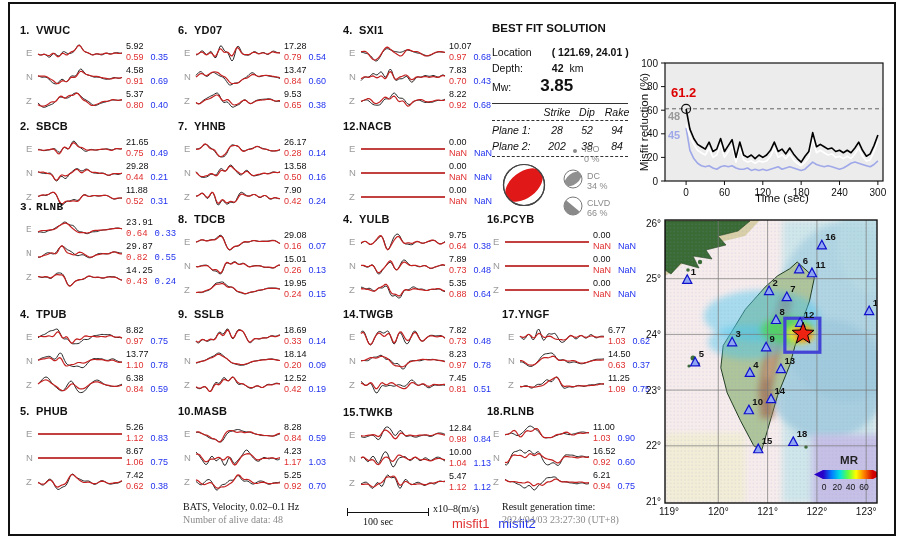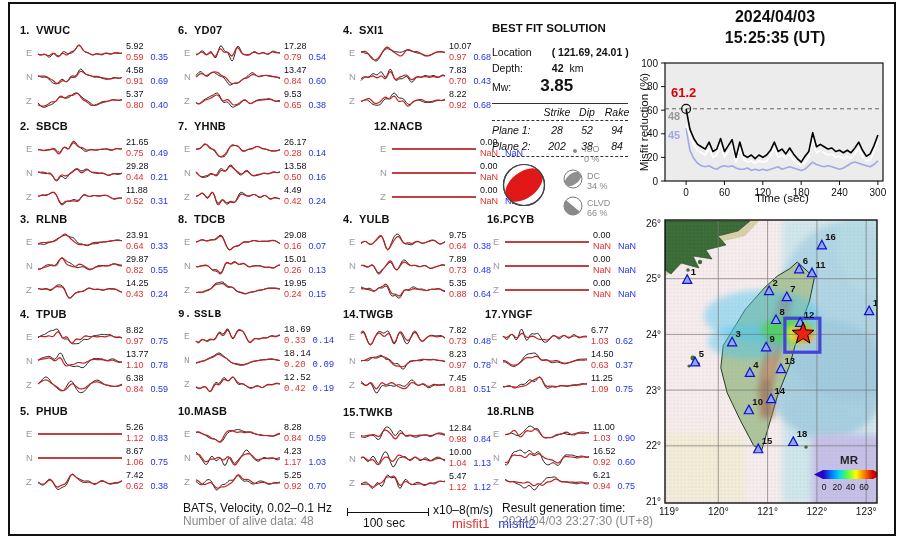--- a/index.html
+++ b/index.html
@@ -26,21 +26,21 @@
   .tdash{position:absolute;left:4px;width:136px;border-top:1px dashed #333;}
   .trow{position:absolute;left:4px;width:140px;display:flex;font-style:italic;}
   .trow .c0{width:50px;}
   .trow .c1,.trow .c2,.trow .c3{width:30px;text-align:center;}
   .legtxt{position:absolute;font-size:9px;color:#8a8a8a;line-height:10px;}
   
   #hdr{position:absolute;left:660px;top:8px;width:230px;text-align:center;font-weight:bold;}
   #hdr .d1{font-size:16px;}
   #hdr .d2{font-size:16px;margin-top:3px;}
   
-  .f10{position:absolute;font-size:12px;}
+  .f10{position:absolute;font-size:10px;font-family:Liberation Serif, serif;}
   .gray{color:#8a8a8a;}
   #scalebar{position:absolute;left:347px;top:508px;width:80px;height:8px;
             border-left:1px solid #111;border-right:1px solid #111;}
   #scalebar::after{content:"";position:absolute;left:0;right:0;top:4px;border-top:1.2px solid #111;}
   #mflegend{position:absolute;left:452px;top:516px;font-size:13px;}
   #mflegend .m2{margin-left:5px;}
   svg text{font-family:"Liberation Sans","DejaVu Sans",sans-serif;}
 </style>
 </head>
 <body>
@@ -96,21 +96,21 @@
         </div>
         <div class="chrow" style="top: 65px;">
           <span class="comp">Z</span>
           <svg width="88" height="24" class="wsvg">
             <polyline points="2.0,11.4 3.3,11.0 4.7,10.5 6.0,10.3 7.3,10.3 8.7,10.4 10.0,10.4 11.3,10.1 12.7,9.4 14.0,8.6 15.3,7.8 16.7,7.3 18.0,7.5 19.3,8.6 20.7,10.8 22.0,13.8 23.3,16.9 24.7,19.2 26.0,20.0 27.3,19.4 28.7,18.1 30.0,16.9 31.3,16.3 32.7,16.1 34.0,15.9 35.3,15.4 36.7,14.8 38.0,14.5 39.3,14.8 40.7,15.3 42.0,15.4 43.3,14.6 44.7,13.0 46.0,11.2 47.3,9.9 48.7,9.6 50.0,10.0 51.3,10.8 52.7,11.3 54.0,11.4 55.3,11.1 56.7,10.8 58.0,10.6 59.3,10.7 60.7,10.9 62.0,11.0 63.3,11.0 64.7,10.9 66.0,10.6 67.3,10.4 68.7,10.3 70.0,10.4 71.3,10.7 72.7,11.3 74.0,12.2 75.3,13.0 76.7,13.7 78.0,14.1 79.3,14.0 80.7,13.7 82.0,13.3 83.3,13.1 84.7,13.1 86.0,13.0 " fill="none" stroke="#111111" stroke-width="0.9"></polyline>
             <polyline points="2.0,11.4 3.3,11.0 4.7,10.4 6.0,10.1 7.3,9.9 8.7,10.0 10.0,9.9 11.3,9.7 12.7,9.2 14.0,8.5 15.3,7.7 16.7,7.3 18.0,7.4 19.3,8.4 20.7,10.5 22.0,13.4 23.3,16.2 24.7,18.2 26.0,18.8 27.3,18.2 28.7,17.1 30.0,16.2 31.3,16.0 32.7,16.2 34.0,16.3 35.3,16.2 36.7,15.9 38.0,15.8 39.3,16.1 40.7,16.4 42.0,16.1 43.3,15.0 44.7,13.2 46.0,11.4 47.3,10.2 48.7,9.9 50.0,10.4 51.3,11.0 52.7,11.5 54.0,11.4 55.3,11.1 56.7,10.7 58.0,10.5 59.3,10.5 60.7,10.6 62.0,10.8 63.3,10.8 64.7,10.7 66.0,10.6 67.3,10.4 68.7,10.3 70.0,10.3 71.3,10.7 72.7,11.3 74.0,12.1 75.3,12.9 76.7,13.5 78.0,13.8 79.3,13.7 80.7,13.4 82.0,13.1 83.3,13.0 84.7,13.0 86.0,13.1 " fill="none" stroke="#c42020" stroke-width="1.2"></polyline>
           </svg>
           <div class="nums"><span class="amp">11.88</span><span class="m1">0.52</span><span class="m2">0.31</span></div>
         </div>
       </div>
-      <div class="sta" style="left: 18px; top: 213px;">
+      <div class="sta" style="left: 18px; top: 201px; font-family: Liberation Mono, monospace;">
         <div class="sta-h"><span class="num">3.</span><span>RLNB</span></div>
         <div class="chrow" style="top: 17px;">
           <span class="comp">E</span>
           <svg width="88" height="24" class="wsvg">
             <polyline points="2.0,14.2 3.3,14.0 4.7,14.0 6.0,14.2 7.3,14.4 8.7,14.3 10.0,13.9 11.3,13.2 12.7,12.7 14.0,12.3 15.3,11.9 16.7,11.5 18.0,10.8 19.3,9.9 20.7,9.1 22.0,8.4 23.3,7.7 24.7,6.8 26.0,5.7 27.3,4.5 28.7,4.0 30.0,4.3 31.3,5.3 32.7,6.4 34.0,7.0 35.3,7.2 36.7,7.4 38.0,8.2 39.3,9.7 40.7,11.5 42.0,12.9 43.3,13.6 44.7,13.8 46.0,14.0 47.3,14.4 48.7,15.0 50.0,15.5 51.3,15.7 52.7,15.3 54.0,14.7 55.3,14.2 56.7,13.8 58.0,13.8 59.3,13.7 60.7,13.6 62.0,13.2 63.3,12.8 64.7,12.4 66.0,12.2 67.3,12.0 68.7,11.9 70.0,11.7 71.3,11.4 72.7,11.2 74.0,11.0 75.3,10.9 76.7,10.7 78.0,10.5 79.3,10.2 80.7,10.0 82.0,10.0 83.3,10.2 84.7,10.5 86.0,10.7 " fill="none" stroke="#111111" stroke-width="0.9"></polyline>
             <polyline points="2.0,13.7 3.3,13.2 4.7,12.8 6.0,12.6 7.3,12.5 8.7,12.5 10.0,12.5 11.3,12.3 12.7,12.1 14.0,11.9 15.3,11.8 16.7,11.7 18.0,11.4 19.3,10.8 20.7,9.9 22.0,8.8 23.3,7.8 24.7,6.9 26.0,6.2 27.3,5.6 28.7,5.1 30.0,5.1 31.3,5.7 32.7,6.7 34.0,8.0 35.3,9.3 36.7,10.5 38.0,11.5 39.3,12.6 40.7,13.6 42.0,14.3 43.3,14.7 44.7,14.7 46.0,14.6 47.3,14.6 48.7,14.7 50.0,14.9 51.3,15.0 52.7,14.7 54.0,14.2 55.3,13.5 56.7,12.9 58.0,12.5 59.3,12.4 60.7,12.3 62.0,12.3 63.3,12.2 64.7,12.1 66.0,12.0 67.3,11.9 68.7,11.9 70.0,11.8 71.3,11.7 72.7,11.5 74.0,11.2 75.3,10.9 76.7,10.7 78.0,10.6 79.3,10.4 80.7,10.3 82.0,10.3 83.3,10.3 84.7,10.5 86.0,10.8 " fill="none" stroke="#c42020" stroke-width="1.2"></polyline>
           </svg>
           <div class="nums"><span class="amp">23.91</span><span class="m1">0.64</span><span class="m2">0.33</span></div>
         </div>
         <div class="chrow" style="top: 41px;">
@@ -228,21 +228,21 @@
             <polyline points="2.0,11.3 3.3,12.5 4.7,13.9 6.0,15.0 7.3,15.5 8.7,15.5 10.0,15.3 11.3,15.0 12.7,14.7 14.0,14.2 15.3,13.3 16.7,12.6 18.0,12.5 19.3,13.2 20.7,14.3 22.0,14.9 23.3,14.2 24.7,12.4 26.0,10.4 27.3,9.3 28.7,9.4 30.0,10.1 31.3,10.1 32.7,9.0 34.0,7.1 35.3,5.6 36.7,5.2 38.0,5.9 39.3,7.2 40.7,8.5 42.0,9.5 43.3,10.5 44.7,11.5 46.0,12.5 47.3,13.0 48.7,12.7 50.0,11.7 51.3,10.7 52.7,10.3 54.0,10.8 55.3,12.0 56.7,13.3 58.0,14.2 59.3,14.5 60.7,14.4 62.0,14.0 63.3,13.7 64.7,13.4 66.0,13.1 67.3,12.7 68.7,12.3 70.0,12.1 71.3,12.3 72.7,12.6 74.0,12.8 75.3,12.7 76.7,12.3 78.0,11.8 79.3,11.4 80.7,11.3 82.0,11.5 83.3,11.6 84.7,11.4 86.0,10.9 " fill="none" stroke="#c42020" stroke-width="1.2"></polyline>
           </svg>
           <div class="nums"><span class="amp">13.58</span><span class="m1">0.50</span><span class="m2">0.16</span></div>
         </div>
         <div class="chrow" style="top: 65px;">
           <span class="comp">Z</span>
           <svg width="88" height="24" class="wsvg">
             <polyline points="2.0,11.1 3.3,10.9 4.7,10.2 6.0,9.2 7.3,8.4 8.7,8.3 10.0,9.4 11.3,11.4 12.7,13.1 14.0,13.3 15.3,11.7 16.7,9.1 18.0,7.3 19.3,8.0 20.7,11.5 22.0,16.1 23.3,19.4 24.7,20.0 26.0,18.2 27.3,16.0 28.7,15.1 30.0,16.2 31.3,18.0 32.7,19.1 34.0,18.9 35.3,17.9 36.7,17.2 38.0,17.3 39.3,17.7 40.7,17.4 42.0,15.6 43.3,12.8 44.7,10.0 46.0,8.0 47.3,7.3 48.7,7.7 50.0,8.6 51.3,9.6 52.7,10.5 54.0,11.0 55.3,11.0 56.7,10.6 58.0,10.0 59.3,9.5 60.7,9.5 62.0,10.1 63.3,11.2 64.7,12.2 66.0,12.6 67.3,12.2 68.7,11.3 70.0,10.5 71.3,10.5 72.7,11.3 74.0,12.7 75.3,13.8 76.7,14.2 78.0,13.9 79.3,13.2 80.7,12.8 82.0,12.9 83.3,13.3 84.7,13.7 86.0,13.8 " fill="none" stroke="#111111" stroke-width="0.9"></polyline>
             <polyline points="2.0,11.3 3.3,10.9 4.7,10.2 6.0,9.2 7.3,8.4 8.7,8.4 10.0,9.4 11.3,10.9 12.7,12.2 14.0,12.3 15.3,10.8 16.7,8.6 18.0,7.3 19.3,8.0 20.7,11.0 22.0,14.9 23.3,17.8 24.7,18.3 26.0,17.0 27.3,15.2 28.7,14.6 30.0,15.5 31.3,17.0 32.7,17.9 34.0,17.7 35.3,16.9 36.7,16.3 38.0,16.5 39.3,17.1 40.7,17.2 42.0,16.1 43.3,14.1 44.7,11.8 46.0,10.0 47.3,9.2 48.7,9.2 50.0,9.7 51.3,10.4 52.7,11.0 54.0,11.2 55.3,11.1 56.7,10.6 58.0,10.0 59.3,9.5 60.7,9.5 62.0,10.1 63.3,11.1 64.7,11.9 66.0,12.2 67.3,11.8 68.7,11.1 70.0,10.5 71.3,10.5 72.7,11.3 74.0,12.4 75.3,13.4 76.7,13.7 78.0,13.5 79.3,13.0 80.7,12.7 82.0,12.7 83.3,13.1 84.7,13.4 86.0,13.5 " fill="none" stroke="#c42020" stroke-width="1.2"></polyline>
           </svg>
-          <div class="nums"><span class="amp">4.49</span><span class="m1">0.42</span><span class="m2">0.24</span></div>
+          <div class="nums"><span class="amp">7.90</span><span class="m1">0.42</span><span class="m2">0.24</span></div>
         </div>
       </div>
       <div class="sta" style="left: 176px; top: 213px;">
         <div class="sta-h"><span class="num">8.</span><span>TDCB</span></div>
         <div class="chrow" style="top: 17px;">
           <span class="comp">E</span>
           <svg width="88" height="24" class="wsvg">
             <polyline points="2.0,12.1 3.3,11.7 4.7,11.1 6.0,10.4 7.3,9.9 8.7,9.9 10.0,10.2 11.3,10.6 12.7,10.8 14.0,10.6 15.3,10.2 16.7,9.8 18.0,9.7 19.3,9.6 20.7,9.3 22.0,8.6 23.3,7.4 24.7,6.0 26.0,5.2 27.3,5.4 28.7,6.9 30.0,9.7 31.3,13.2 32.7,16.5 34.0,18.9 35.3,20.0 36.7,19.7 38.0,18.6 39.3,17.4 40.7,16.6 42.0,16.3 43.3,16.2 44.7,15.8 46.0,15.0 47.3,13.9 48.7,12.8 50.0,12.2 51.3,12.0 52.7,12.1 54.0,12.1 55.3,11.9 56.7,11.4 58.0,10.9 59.3,10.5 60.7,10.5 62.0,10.8 63.3,11.1 64.7,11.4 66.0,11.4 67.3,11.3 68.7,11.2 70.0,11.2 71.3,11.2 72.7,11.2 74.0,11.1 75.3,10.9 76.7,10.5 78.0,10.3 79.3,10.3 80.7,10.5 82.0,11.1 83.3,11.9 84.7,12.8 86.0,13.6 " fill="none" stroke="#111111" stroke-width="0.9"></polyline>
             <polyline points="2.0,11.9 3.3,11.6 4.7,11.0 6.0,10.3 7.3,9.9 8.7,9.9 10.0,10.2 11.3,10.7 12.7,10.9 14.0,10.8 15.3,10.4 16.7,10.1 18.0,9.9 19.3,9.9 20.7,9.8 22.0,9.2 23.3,8.2 24.7,7.0 26.0,6.2 27.3,6.3 28.7,7.7 30.0,10.2 31.3,13.4 32.7,16.5 34.0,18.7 35.3,19.7 36.7,19.4 38.0,18.3 39.3,17.2 40.7,16.4 42.0,16.1 43.3,15.9 44.7,15.4 46.0,14.6 47.3,13.4 48.7,12.4 50.0,11.8 51.3,11.7 52.7,11.9 54.0,11.9 55.3,11.7 56.7,11.3 58.0,10.8 59.3,10.5 60.7,10.6 62.0,10.8 63.3,11.2 64.7,11.4 66.0,11.5 67.3,11.4 68.7,11.3 70.0,11.3 71.3,11.3 72.7,11.3 74.0,11.3 75.3,11.1 76.7,10.8 78.0,10.6 79.3,10.5 80.7,10.7 82.0,11.3 83.3,12.0 84.7,12.8 86.0,13.5 " fill="none" stroke="#c42020" stroke-width="1.2"></polyline>
           </svg>
@@ -258,21 +258,21 @@
         </div>
         <div class="chrow" style="top: 65px;">
           <span class="comp">Z</span>
           <svg width="88" height="24" class="wsvg">
             <polyline points="2.0,14.6 3.3,14.5 4.7,14.5 6.0,14.6 7.3,14.6 8.7,14.3 10.0,13.9 11.3,13.3 12.7,12.9 14.0,12.5 15.3,11.9 16.7,11.0 18.0,9.5 19.3,7.7 20.7,6.2 22.0,5.2 23.3,4.8 24.7,4.6 26.0,4.3 27.3,4.0 28.7,4.0 30.0,4.6 31.3,5.9 32.7,7.3 34.0,8.3 35.3,8.7 36.7,8.9 38.0,9.3 39.3,10.2 40.7,11.5 42.0,12.7 43.3,13.6 44.7,14.1 46.0,14.5 47.3,14.9 48.7,15.4 50.0,15.8 51.3,15.9 52.7,15.6 54.0,15.1 55.3,14.7 56.7,14.3 58.0,14.1 59.3,13.9 60.7,13.6 62.0,13.3 63.3,12.8 64.7,12.5 66.0,12.3 67.3,12.1 68.7,11.8 70.0,11.3 71.3,10.8 72.7,10.4 74.0,10.1 75.3,10.0 76.7,10.0 78.0,10.0 79.3,10.0 80.7,10.0 82.0,10.1 83.3,10.3 84.7,10.7 86.0,11.0 " fill="none" stroke="#111111" stroke-width="0.9"></polyline>
             <polyline points="2.0,14.5 3.3,14.3 4.7,14.2 6.0,14.2 7.3,14.2 8.7,13.9 10.0,13.4 11.3,12.7 12.7,12.2 14.0,11.8 15.3,11.4 16.7,10.8 18.0,9.8 19.3,8.5 20.7,7.3 22.0,6.5 23.3,6.2 24.7,6.1 26.0,6.0 27.3,5.7 28.7,5.6 30.0,6.1 31.3,7.2 32.7,8.4 34.0,9.2 35.3,9.3 36.7,9.0 38.0,9.0 39.3,9.7 40.7,10.9 42.0,12.2 43.3,13.2 44.7,13.7 46.0,14.0 47.3,14.3 48.7,14.9 50.0,15.4 51.3,15.6 52.7,15.5 54.0,15.0 55.3,14.5 56.7,14.1 58.0,13.9 59.3,13.7 60.7,13.4 62.0,13.0 63.3,12.5 64.7,12.2 66.0,12.0 67.3,11.8 68.7,11.7 70.0,11.4 71.3,11.0 72.7,10.7 74.0,10.5 75.3,10.4 76.7,10.4 78.0,10.4 79.3,10.4 80.7,10.4 82.0,10.5 83.3,10.7 84.7,11.0 86.0,11.2 " fill="none" stroke="#c42020" stroke-width="1.2"></polyline>
           </svg>
           <div class="nums"><span class="amp">19.95</span><span class="m1">0.24</span><span class="m2">0.15</span></div>
         </div>
       </div>
-      <div class="sta" style="left: 176px; top: 308px; font-family: Liberation Mono, monospace;">
+      <div class="sta" style="left: 176px; top: 308px;">
         <div class="sta-h"><span class="num">9.</span><span>SSLB</span></div>
         <div class="chrow" style="top: 17px;">
           <span class="comp">E</span>
           <svg width="88" height="24" class="wsvg">
             <polyline points="2.0,16.2 3.3,17.7 4.7,17.9 6.0,16.8 7.3,15.4 8.7,14.5 10.0,14.7 11.3,15.6 12.7,16.3 14.0,16.2 15.3,15.5 16.7,14.8 18.0,14.6 19.3,14.7 20.7,14.1 22.0,12.3 23.3,9.7 24.7,7.5 26.0,7.0 27.3,8.0 28.7,9.0 30.0,8.5 31.3,6.4 32.7,4.2 34.0,4.0 35.3,6.4 36.7,10.3 38.0,13.3 39.3,13.6 40.7,11.4 42.0,8.2 43.3,5.7 44.7,4.6 46.0,4.8 47.3,5.5 48.7,6.5 50.0,8.0 51.3,10.3 52.7,13.2 54.0,15.9 55.3,17.6 56.7,17.6 58.0,16.5 59.3,14.9 60.7,13.8 62.0,13.5 63.3,13.7 64.7,14.0 66.0,13.9 67.3,13.6 68.7,13.1 70.0,12.9 71.3,12.9 72.7,12.8 74.0,12.4 75.3,11.6 76.7,11.0 78.0,10.7 79.3,10.9 80.7,11.2 82.0,11.2 83.3,10.8 84.7,10.2 86.0,9.9 " fill="none" stroke="#111111" stroke-width="0.9"></polyline>
             <polyline points="2.0,15.9 3.3,17.0 4.7,16.9 6.0,15.9 7.3,14.8 8.7,14.4 10.0,14.8 11.3,15.5 12.7,15.8 14.0,15.3 15.3,14.5 16.7,14.1 18.0,14.3 19.3,14.8 20.7,14.4 22.0,12.8 23.3,10.3 24.7,8.5 26.0,8.4 27.3,9.6 28.7,10.6 30.0,10.0 31.3,7.9 32.7,5.6 34.0,5.1 35.3,7.0 36.7,10.2 38.0,12.6 39.3,13.0 40.7,11.3 42.0,8.7 43.3,6.6 44.7,5.4 46.0,5.1 47.3,5.4 48.7,6.2 50.0,7.9 51.3,10.4 52.7,13.3 54.0,15.7 55.3,17.0 56.7,16.8 58.0,15.7 59.3,14.4 60.7,13.6 62.0,13.5 63.3,13.7 64.7,13.8 66.0,13.6 67.3,13.2 68.7,12.8 70.0,12.8 71.3,12.9 72.7,12.8 74.0,12.5 75.3,11.8 76.7,11.2 78.0,11.0 79.3,11.3 80.7,11.6 82.0,11.6 83.3,11.2 84.7,10.6 86.0,10.2 " fill="none" stroke="#c42020" stroke-width="1.2"></polyline>
           </svg>
           <div class="nums"><span class="amp">18.69</span><span class="m1">0.33</span><span class="m2">0.14</span></div>
         </div>
         <div class="chrow" style="top: 41px;">
@@ -339,21 +339,21 @@
         </div>
         <div class="chrow" style="top: 65px;">
           <span class="comp">Z</span>
           <svg width="88" height="24" class="wsvg">
             <polyline points="2.0,12.8 3.3,12.1 4.7,11.4 6.0,11.0 7.3,10.9 8.7,11.2 10.0,12.1 11.3,13.3 12.7,14.5 14.0,15.4 15.3,15.9 16.7,16.1 18.0,16.2 19.3,16.2 20.7,15.8 22.0,14.8 23.3,13.0 24.7,11.2 26.0,10.0 27.3,9.8 28.7,9.9 30.0,9.6 31.3,8.3 32.7,6.2 34.0,4.5 35.3,4.0 36.7,5.0 38.0,6.8 39.3,8.4 40.7,9.1 42.0,9.2 43.3,9.3 44.7,10.1 46.0,11.7 47.3,13.5 48.7,14.9 50.0,15.5 51.3,15.2 52.7,14.3 54.0,13.3 55.3,12.4 56.7,11.7 58.0,11.3 59.3,11.1 60.7,11.3 62.0,11.8 63.3,12.5 64.7,13.0 66.0,13.4 67.3,13.5 68.7,13.5 70.0,13.4 71.3,13.4 72.7,13.3 74.0,13.0 75.3,12.5 76.7,12.0 78.0,11.6 79.3,11.4 80.7,11.5 82.0,11.5 83.3,11.2 84.7,10.8 86.0,10.2 " fill="none" stroke="#111111" stroke-width="0.9"></polyline>
             <polyline points="2.0,12.4 3.3,11.7 4.7,11.3 6.0,10.8 7.3,10.2 8.7,9.6 10.0,9.6 11.3,10.2 12.7,11.5 14.0,13.0 15.3,14.1 16.7,14.5 18.0,14.3 19.3,13.7 20.7,12.9 22.0,11.8 23.3,10.3 24.7,8.9 26.0,8.2 27.3,8.4 28.7,9.3 30.0,10.1 31.3,9.8 32.7,8.6 34.0,7.3 35.3,7.1 36.7,8.3 38.0,10.4 39.3,12.1 40.7,12.6 42.0,12.2 43.3,11.8 44.7,12.4 46.0,14.0 47.3,15.9 48.7,17.1 50.0,17.0 51.3,15.9 52.7,14.2 54.0,12.8 55.3,12.0 56.7,11.5 58.0,11.2 59.3,10.8 60.7,10.5 62.0,10.5 63.3,10.8 64.7,11.5 66.0,12.2 67.3,12.7 68.7,12.9 70.0,12.8 71.3,12.6 72.7,12.4 74.0,12.1 75.3,11.7 76.7,11.3 78.0,11.0 79.3,11.0 80.7,11.2 82.0,11.5 83.3,11.5 84.7,11.3 86.0,10.9 " fill="none" stroke="#c42020" stroke-width="1.2"></polyline>
           </svg>
           <div class="nums"><span class="amp">8.22</span><span class="m1">0.92</span><span class="m2">0.68</span></div>
         </div>
       </div>
-      <div class="sta" style="left: 341px; top: 120px; margin-left: 31px;">
+      <div class="sta" style="left: 341px; top: 120px;">
         <div class="sta-h"><span class="num">12.</span><span>NACB</span></div>
         <div class="chrow" style="top: 17px;">
           <span class="comp">E</span>
           <svg width="88" height="24" class="wsvg">
             <line x1="2" y1="12" x2="86" y2="12" stroke="#5a1010" stroke-width="0.8"></line>
             <line x1="2" y1="12" x2="86" y2="12" stroke="#c42020" stroke-width="1.3"></line>
           </svg>
           <div class="nums"><span class="amp">0.00</span><span class="m1">NaN</span><span class="m2">NaN</span></div>
         </div>
         <div class="chrow" style="top: 41px;">
@@ -474,21 +474,21 @@
         </div>
         <div class="chrow" style="top: 65px;">
           <span class="comp">Z</span>
           <svg width="88" height="24" class="wsvg">
             <line x1="2" y1="12" x2="86" y2="12" stroke="#5a1010" stroke-width="0.8"></line>
             <line x1="2" y1="12" x2="86" y2="12" stroke="#c42020" stroke-width="1.3"></line>
           </svg>
           <div class="nums"><span class="amp">0.00</span><span class="m1">NaN</span><span class="m2">NaN</span></div>
         </div>
       </div>
-      <div class="sta" style="left: 483px; top: 308px; text-decoration: underline;">
+      <div class="sta" style="left: 500px; top: 308px; text-decoration: underline;">
         <div class="sta-h"><span class="num">17.</span><span>YNGF</span></div>
         <div class="chrow" style="top: 17px;">
           <span class="comp">E</span>
           <svg width="88" height="24" class="wsvg">
             <polyline points="2.0,11.3 3.3,12.6 4.7,14.0 6.0,14.4 7.3,13.3 8.7,11.2 10.0,9.4 11.3,9.3 12.7,11.1 14.0,13.7 15.3,15.0 16.7,13.3 18.0,9.4 19.3,5.4 20.7,4.0 22.0,6.2 23.3,10.6 24.7,14.3 26.0,15.4 27.3,13.7 28.7,11.0 30.0,9.1 31.3,8.7 32.7,9.0 34.0,9.1 35.3,8.6 36.7,8.4 38.0,9.4 39.3,11.5 40.7,14.2 42.0,16.2 43.3,17.2 44.7,17.3 46.0,16.7 47.3,15.6 48.7,14.2 50.0,12.5 51.3,11.0 52.7,10.3 54.0,10.7 55.3,12.1 56.7,13.4 58.0,14.0 59.3,13.4 60.7,12.1 62.0,10.8 63.3,10.4 64.7,11.1 66.0,12.3 67.3,13.1 68.7,12.9 70.0,11.7 71.3,10.3 72.7,9.6 74.0,9.9 75.3,11.1 76.7,12.3 78.0,12.9 79.3,12.7 80.7,12.0 82.0,11.4 83.3,11.2 84.7,11.2 86.0,11.3 " fill="none" stroke="#111111" stroke-width="0.9"></polyline>
             <polyline points="2.0,11.2 3.3,11.8 4.7,12.4 6.0,12.4 7.3,11.6 8.7,10.5 10.0,9.5 11.3,9.5 12.7,10.5 14.0,11.9 15.3,12.9 16.7,12.6 18.0,11.2 19.3,9.5 20.7,8.4 22.0,8.6 23.3,9.9 24.7,11.4 26.0,12.4 27.3,12.5 28.7,11.9 30.0,11.3 31.3,11.1 32.7,11.4 34.0,12.1 35.3,12.9 36.7,13.7 38.0,14.2 39.3,14.5 40.7,14.5 42.0,14.6 43.3,14.7 44.7,14.9 46.0,15.0 47.3,14.7 48.7,13.8 50.0,12.5 51.3,11.3 52.7,10.7 54.0,10.9 55.3,11.5 56.7,12.2 58.0,12.4 59.3,12.0 60.7,11.3 62.0,10.7 63.3,10.6 64.7,11.0 66.0,11.7 67.3,12.2 68.7,12.3 70.0,12.0 71.3,11.4 72.7,11.0 74.0,10.9 75.3,11.2 76.7,11.7 78.0,12.0 79.3,12.1 80.7,12.0 82.0,11.9 83.3,11.8 84.7,11.8 86.0,11.9 " fill="none" stroke="#c42020" stroke-width="1.2"></polyline>
           </svg>
           <div class="nums"><span class="amp">6.77</span><span class="m1">1.03</span><span class="m2">0.62</span></div>
         </div>
         <div class="chrow" style="top: 41px;">
@@ -613,24 +613,20 @@
         </defs>
       <circle cx="11" cy="11" r="9" fill="#fff" stroke="#777"></circle>
       <path d="M 2 11 A 9 9 0 0 0 20 11 Z" fill="#8a8a8a" transform="rotate(40 11 11)" clip-path="url(#cvclip)"></path>
     </svg>
     <div class="legtxt" style="left:99px;top:184px">
       <div>CLVD</div>
       <div>66 %</div>
     </div>
   </div>
 
-  <div id="hdr">
-    <div class="d1">2024/04/03</div>
-    <div class="d2">15:25:35  (UT)</div>
-  </div>
 
   <svg id="misfit" width="262" height="152" viewBox="640 55 262 152" style="position:absolute;left:640px;top:55px">
       <rect x="665" y="63" width="218" height="118" fill="#ececec" stroke="#111" stroke-width="1.2"></rect>
       <line x1="665" y1="108.78399999999999" x2="883" y2="108.78399999999999" stroke="#555" stroke-width="0.9" stroke-dasharray="4,3"></line>
       <polyline points="686.1,127.9 689.9,150.3 693.8,158.6 697.6,163.3 701.4,165.7 705.3,166.8 709.1,165.7 712.9,168.0 716.8,169.2 720.6,166.8 724.5,165.7 728.3,166.8 732.1,165.7 736.0,168.0 739.8,169.2 743.6,169.2 747.5,168.0 751.3,170.4 755.1,169.2 759.0,170.4 762.8,169.2 766.6,170.4 770.5,169.2 774.3,168.0 778.2,166.8 782.0,169.2 785.8,168.0 789.7,166.8 793.5,168.0 797.3,169.2 801.2,170.4 805.0,169.2 808.8,165.7 812.7,162.1 816.5,164.5 820.3,165.7 824.2,166.8 828.0,165.7 831.9,166.8 835.7,168.0 839.5,169.2 843.4,168.0 847.2,165.7 851.0,163.3 854.9,162.1 858.7,163.3 862.5,164.5 866.4,165.7 870.2,166.8 874.0,164.5 877.9,160.9 " fill="none" stroke="#9fa8e8" stroke-width="1.6" stroke-linejoin="round"></polyline>
       <polyline points="686.1,124.4 689.9,136.2 693.8,144.4 697.6,150.3 701.4,152.7 705.3,155.0 709.1,148.0 712.9,157.4 716.8,155.0 720.6,144.4 724.5,157.4 728.3,151.5 732.1,145.6 736.0,162.1 739.8,148.0 743.6,159.8 747.5,162.1 751.3,160.9 755.1,163.3 759.0,160.9 762.8,162.1 766.6,160.9 770.5,156.2 774.3,148.0 778.2,157.4 782.0,155.0 785.8,158.6 789.7,153.9 793.5,159.8 797.3,163.3 801.2,165.7 805.0,162.1 808.8,157.4 812.7,138.5 816.5,152.7 820.3,150.3 824.2,152.7 828.0,155.0 831.9,153.9 835.7,157.4 839.5,156.2 843.4,158.6 847.2,156.2 851.0,158.6 854.9,153.9 858.7,148.0 862.5,156.2 866.4,160.9 870.2,159.8 874.0,151.5 877.9,140.9 " fill="none" stroke="#ffffff" stroke-width="1.6" stroke-linejoin="round"></polyline>
       <polyline points="686.1,109.0 689.9,129.1 693.8,138.5 697.6,144.4 701.4,146.8 705.3,149.1 709.1,142.1 712.9,151.5 716.8,149.1 720.6,138.5 724.5,151.5 728.3,145.6 732.1,139.7 736.0,157.4 739.8,142.1 743.6,155.0 747.5,157.4 751.3,155.0 755.1,158.6 759.0,155.0 762.8,157.4 766.6,155.0 770.5,150.3 774.3,142.1 778.2,151.5 782.0,149.1 785.8,153.9 789.7,148.0 793.5,153.9 797.3,158.6 801.2,162.1 805.0,156.2 808.8,151.5 812.7,132.6 816.5,146.8 820.3,144.4 824.2,146.8 828.0,149.1 831.9,148.0 835.7,151.5 839.5,150.3 843.4,152.7 847.2,150.3 851.0,152.7 854.9,148.0 858.7,142.1 862.5,150.3 866.4,156.2 870.2,153.9 874.0,145.6 877.9,135.0 " fill="none" stroke="#000000" stroke-width="1.6" stroke-linejoin="round"></polyline>
       <circle cx="686.0967741935484" cy="108.78399999999999" r="4.5" fill="none" stroke="#111" stroke-width="1.2"></circle>
       <line x1="686.0967741935484" y1="181" x2="686.0967741935484" y2="185" stroke="#111"></line>
       <text x="686.0967741935484" y="196" font-size="10" fill="#111" text-anchor="middle">0</text>

